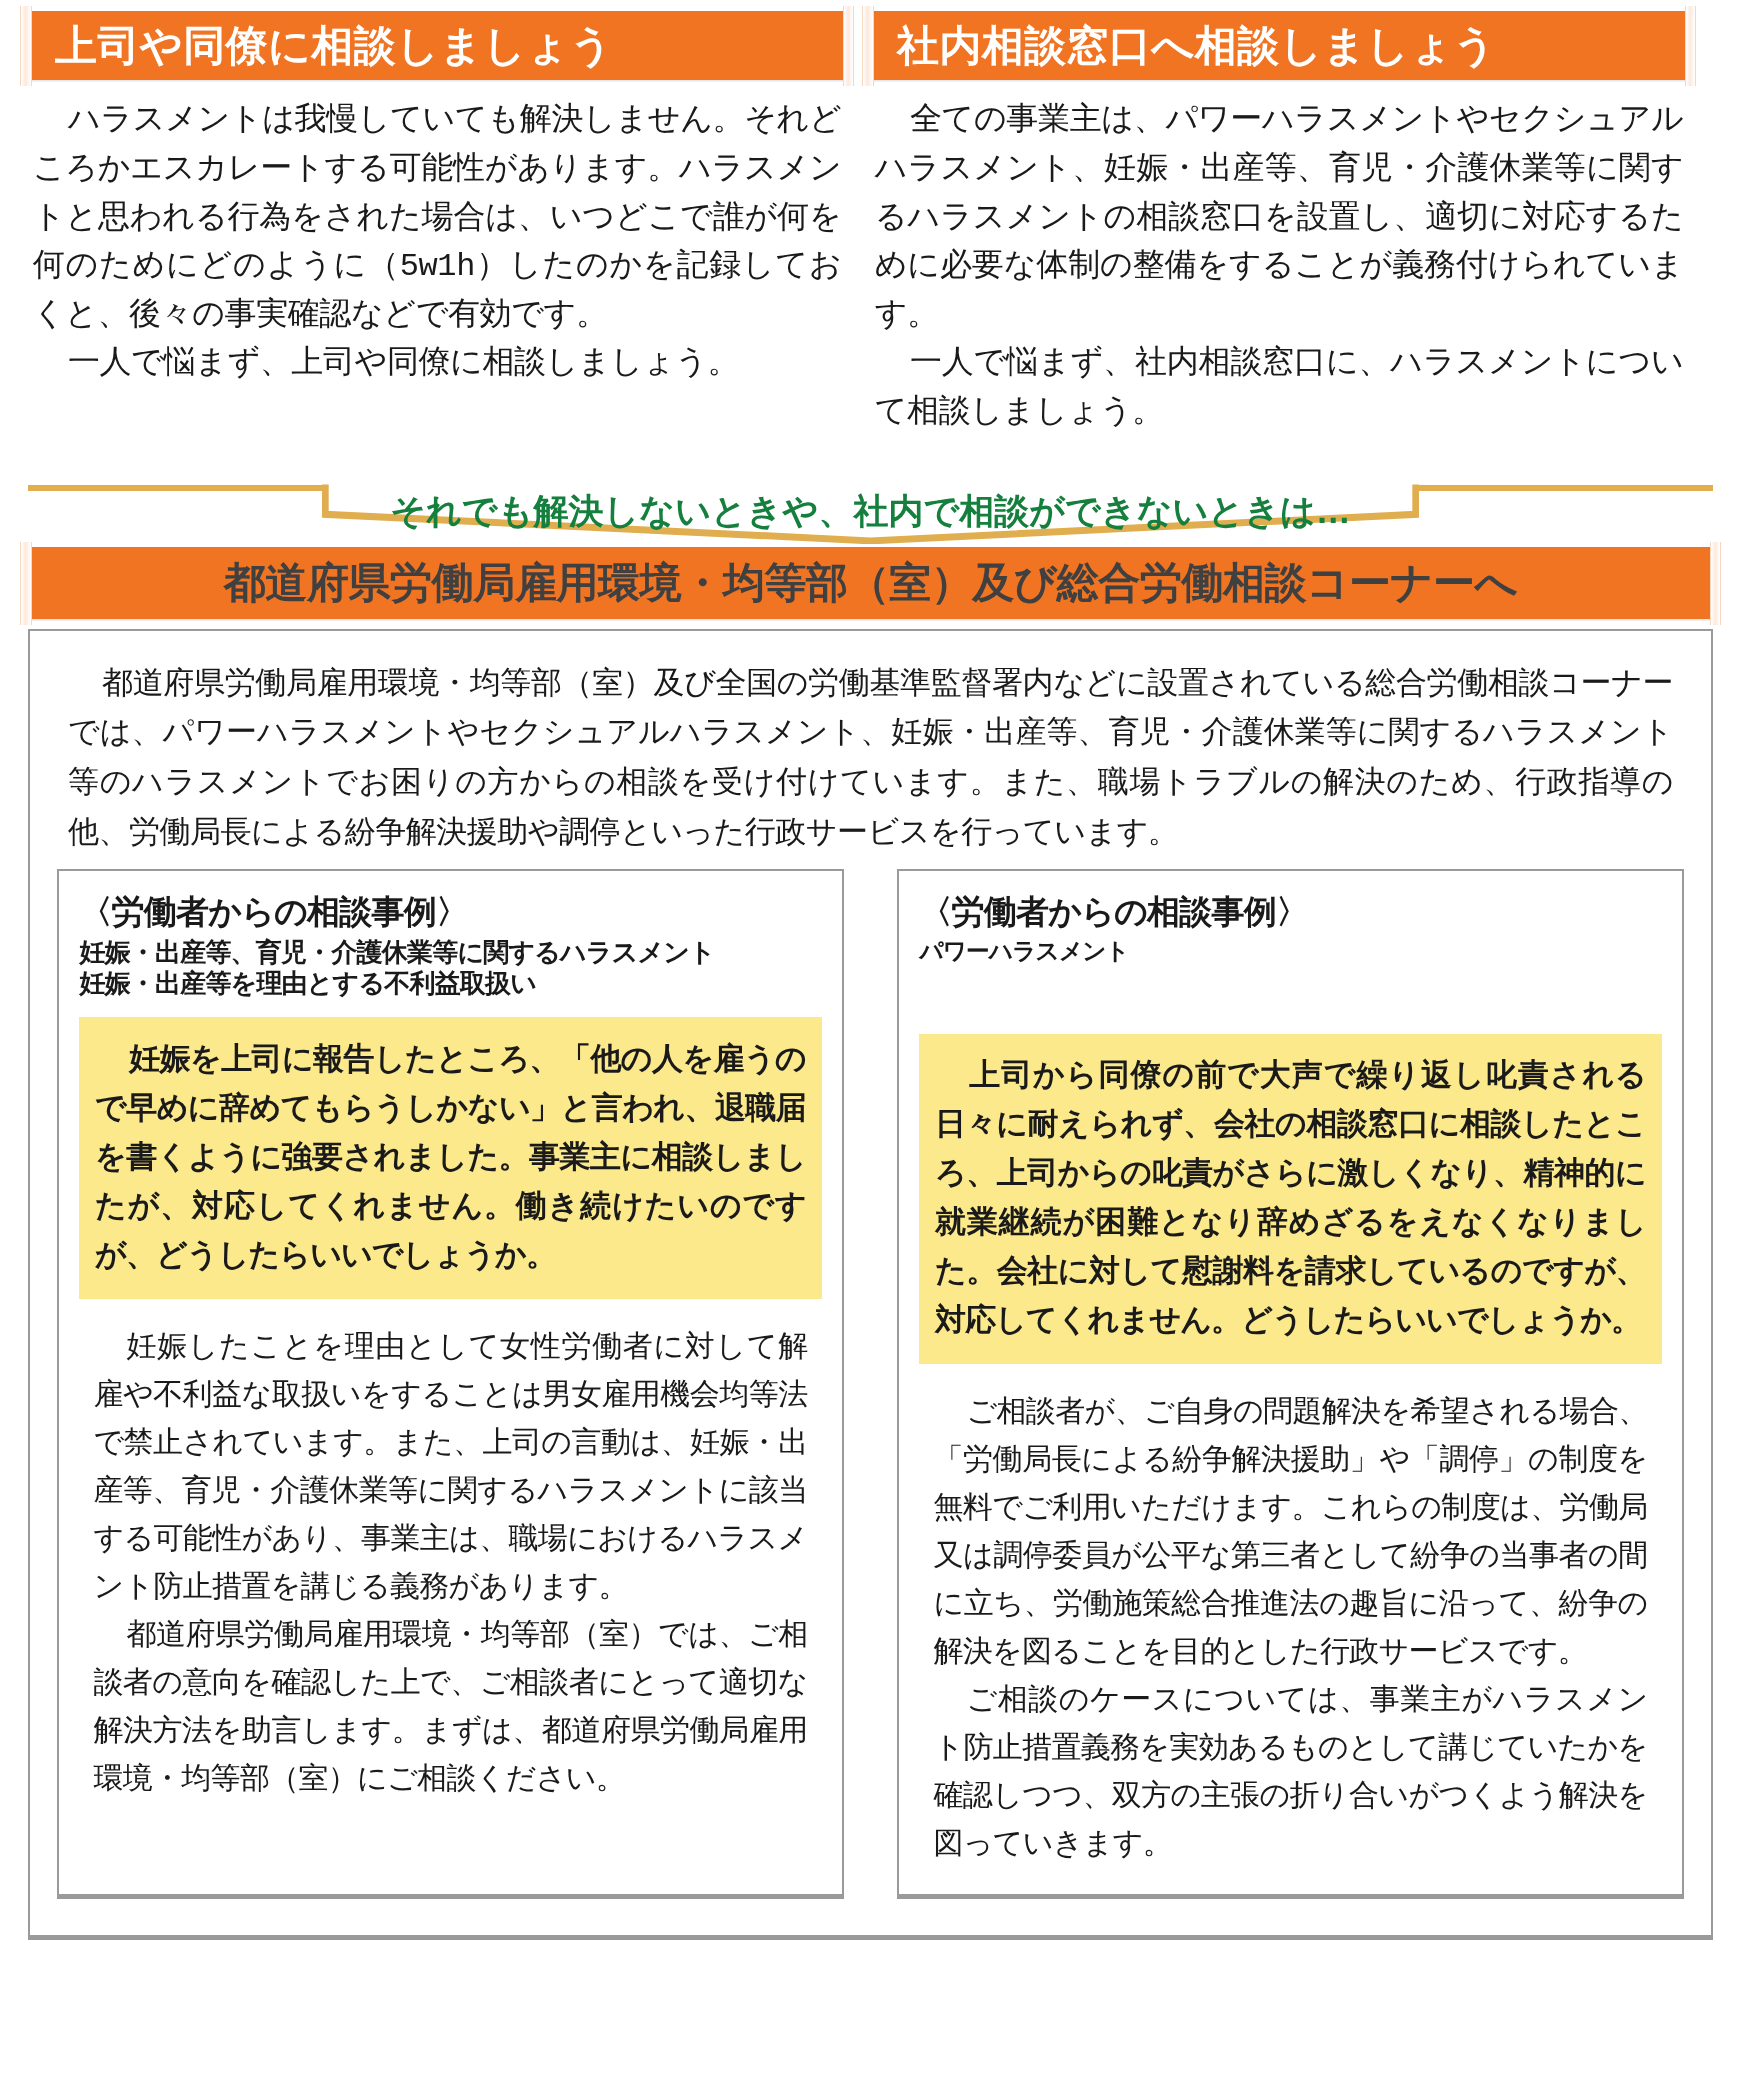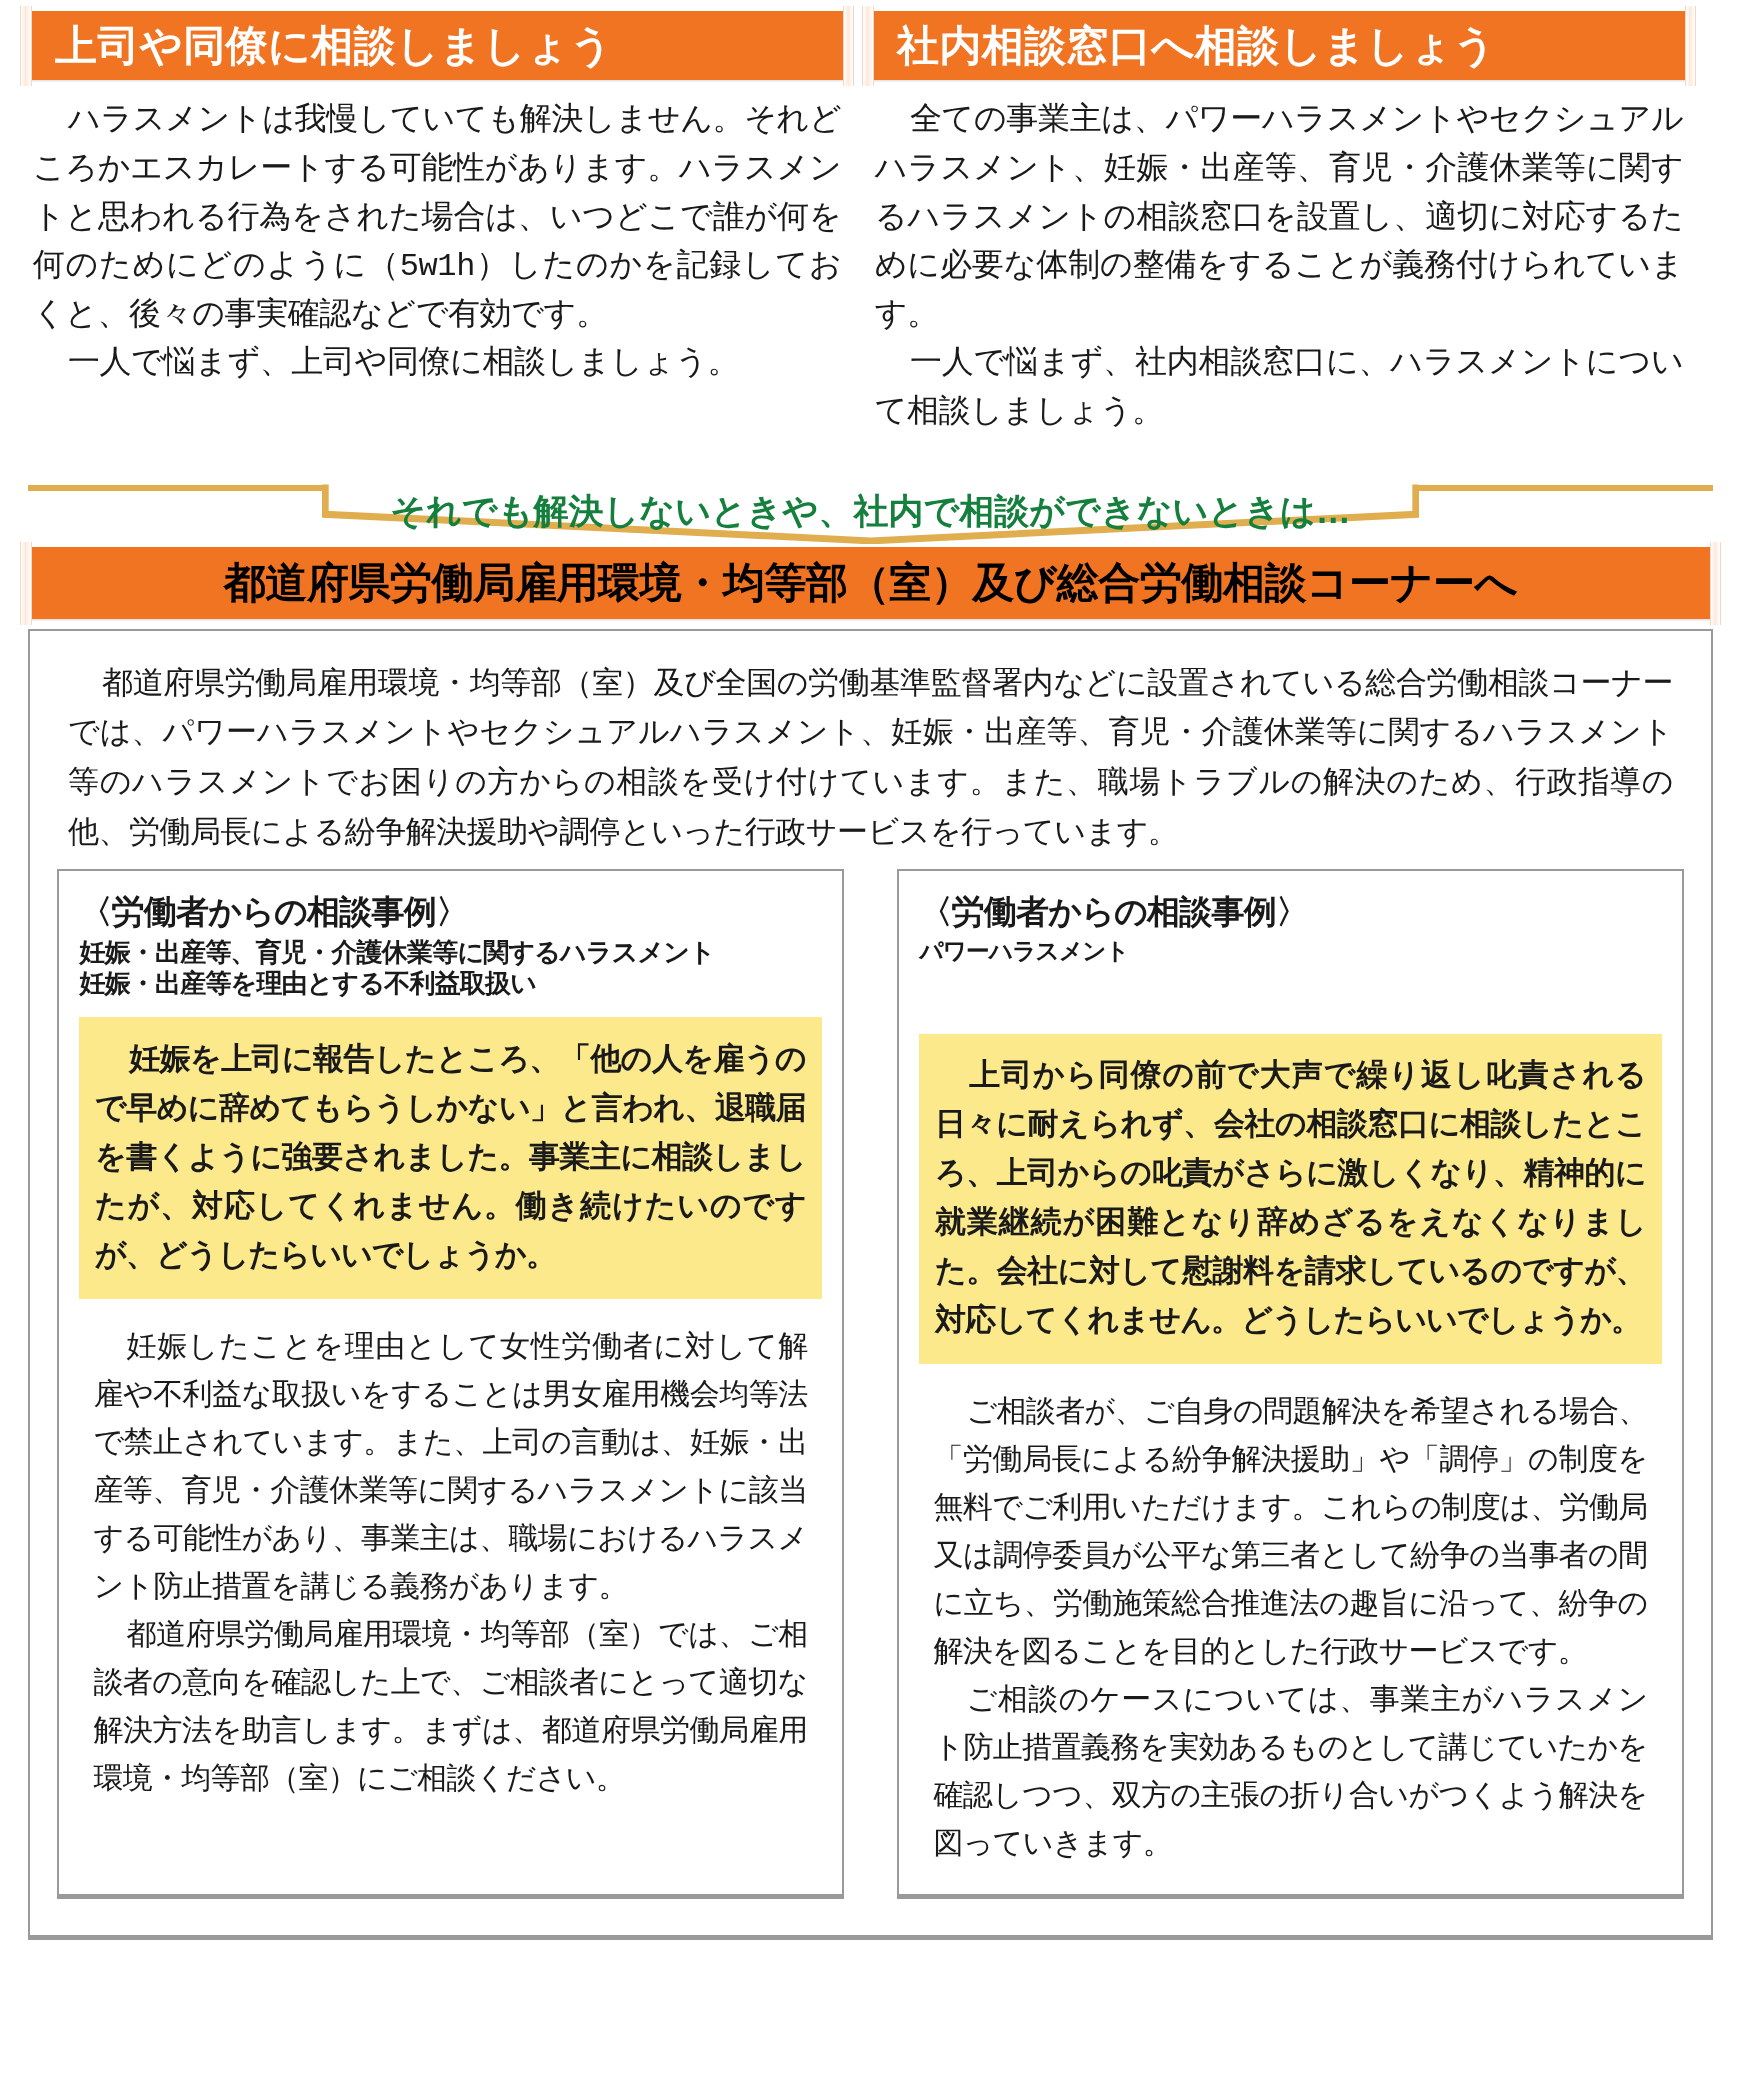--- a/index.html
+++ b/index.html
@@ -124,21 +124,21 @@
     top: -5.5px;
     bottom: -5.5px;
     width: 9.4px;
     background: linear-gradient(to right,#ffffff 0%,#fde9dc 45%,#ffffff 100%);
     border-left: 1.6px solid #f5d8c2;
     border-right: 1.6px solid #f5d8c2;
   }
   .main-banner::before { left: -7.9px; }
   .main-banner::after  { right: -7.9px; }
   .main-banner-text {
-    color: #000000;
+    color: #404040;
     font-size: 42px;
     font-weight: 700;
     line-height: 1;
     letter-spacing: -0.4px;
     white-space: nowrap;
   }
 
   .main-box {
     margin: 9.4px 28px 0 28px;
     border: 2.4px solid #9a9a9a;

